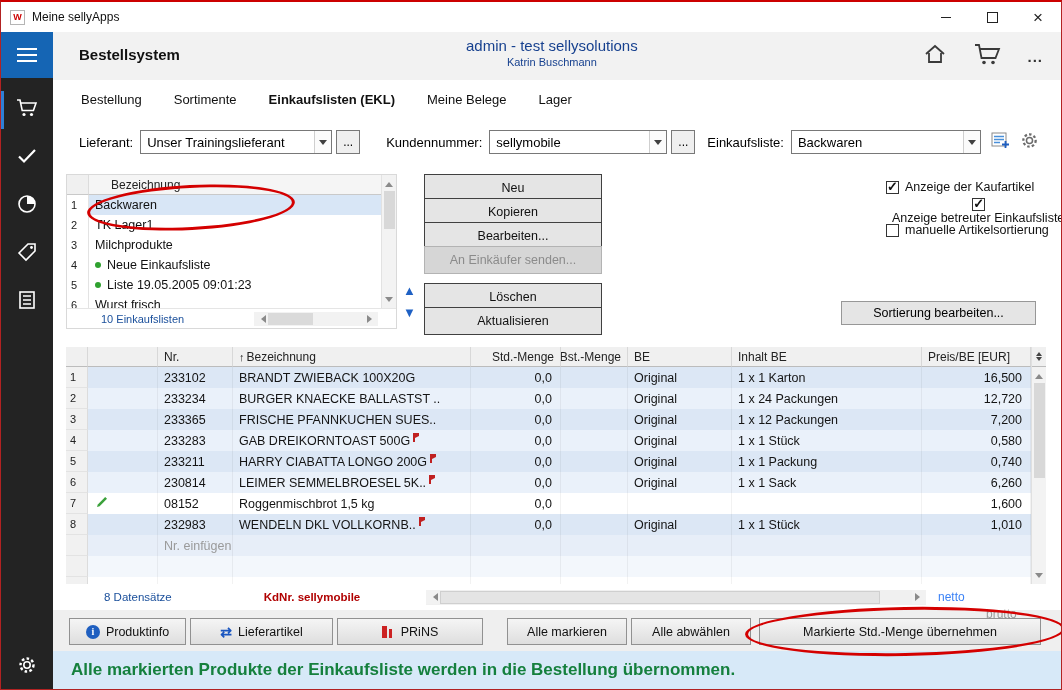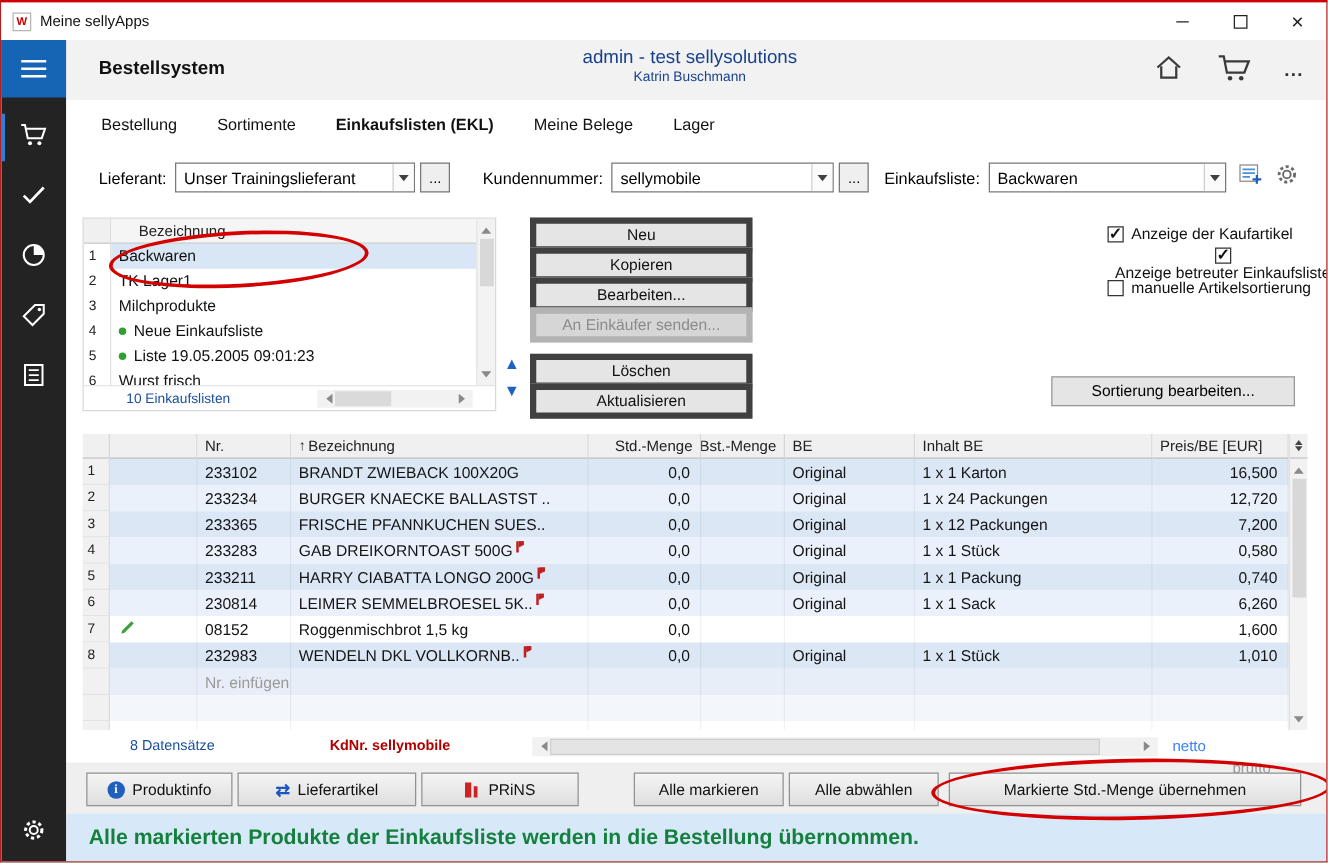--- a/index.html
+++ b/index.html
@@ -72,21 +72,21 @@
   .tri-l { width:0; height:0; border:4px solid transparent; border-right:5px solid #8a8a8a; margin-right:3px; }
   .tri-r { width:0; height:0; border:4px solid transparent; border-left:5px solid #8a8a8a; margin-left:3px; }
   .tri-u { width:0; height:0; border:4px solid transparent; border-bottom:5px solid #8a8a8a; margin-bottom:3px; }
   .tri-d { width:0; height:0; border:4px solid transparent; border-top:5px solid #8a8a8a; margin-top:3px; }
   .hthumb { width:45px; height:12px; background:#dadada; }
   .ekl-vscroll { position:absolute; right:0; top:0; width:15px; bottom:20px; background:#f3f3f3; border-left:1px solid #e2e2e2; display:flex; flex-direction:column; align-items:center; }
   .vthumb { width:11px; height:38px; background:#d8d8d8; margin:2px auto; }
   .vspacer { flex:1; }
 
   
-  .act-btn { position:absolute; left:423px; width:178px; height:28px; background:#e5e5e5; border:5px solid #404040; font-size:12.5px; color:#111; display:flex; align-items:center; justify-content:center; }
+  .act-btn { position:absolute; left:423px; width:178px; height:28px; background:#e5e5e5; border:1px solid #404040; font-size:12.5px; color:#111; display:flex; align-items:center; justify-content:center; }
   .act-btn.disabled { background:#d6d6d6; border-color:#b3b3b3; color:#8b8b8b; }
   .nav-tri { position:absolute; left:402px; font-size:13px; color:#1f61c4; line-height:1; }
 
   
   .opt { position:absolute; left:845px; display:flex; align-items:center; height:20px;padding-left:40px; }
   .cb { width:13px; height:13px; border:1px solid #333; background:#fff; position:relative; flex:none; }
   .cb.checked::after { content:"✓"; position:absolute; left:0px; top:-3px; font-size:13px; font-weight:bold; color:#111; }
   .opt-label { font-size:12.5px; color:#111; margin-left:6px; white-space:nowrap; }
   .sort-btn { position:absolute; left:840px; top:299px; width:195px; height:24px; background:#e5e5e5; border:1px solid #979797; font-size:12.5px; display:flex; align-items:center; justify-content:center; }
 
@@ -559,21 +559,21 @@
   </div>
 
   <div class="bbtn" style="left:68px;width:117px;">
     <span class="info-ic">i</span>
     <span>Produktinfo</span>
   </div>
   <div class="bbtn" style="left:189px;width:143px;">
     <span class="transfer-ic">⇄</span>
     <span>Lieferartikel</span>
   </div>
-  <div class="bbtn" style="left:336px;width:126px;">
+  <div class="bbtn" style="left:336px;width:146px;">
     <span class="prins-ic"></span>
     <span style="margin-left:8px;">PRiNS</span>
   </div>
   <div class="bbtn" style="left:506px;width:120px;">
     <span>Alle markieren</span>
   </div>
   <div class="bbtn" style="left:630px;width:120px;">
     <span>Alle abwählen</span>
   </div>
   <div class="bbtn" style="left:758px;width:282px;">

